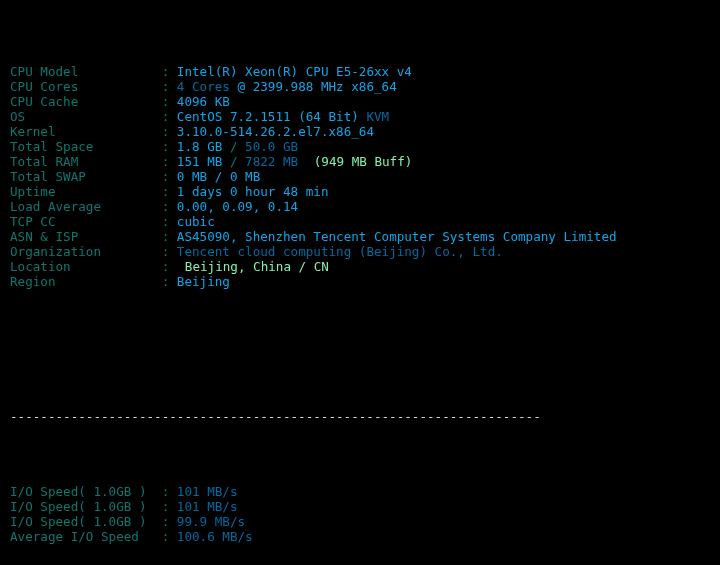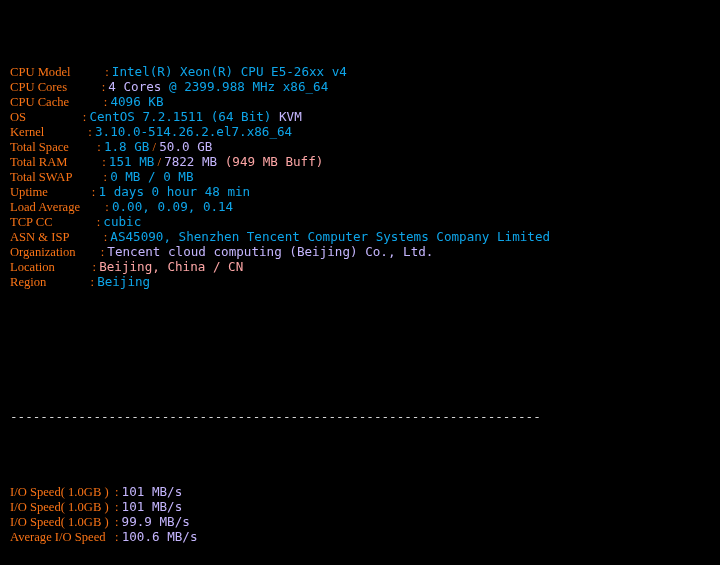--- a/index.html
+++ b/index.html
@@ -17,24 +17,24 @@
     color: #d8d8d8;
     -webkit-font-smoothing: antialiased;
   }
   #term {
     padding: 4px 0 0 10px;
     white-space: pre;
   }
   .row { height: 15px; white-space: pre; }
 
   
-  .w    { color: #f97316; font-family: Liberation Serif, serif; }           
+  .w    { color: #0f766e; }           
   .cy   { color: #0ea5e9; }           
-  .gr   { color: #fca5a5; }           
-  .ylw  { color: #c4b5fd; }           
+  .gr   { color: #86efac; padding-left: 8px; }           
+  .ylw  { color: #0369a1; }           
   .sep  { color: #d6d6d6; }           
 
   .blank { height: 15px; }
 </style>
 </head>
 <body>
 
 <div id="term">
 
   

